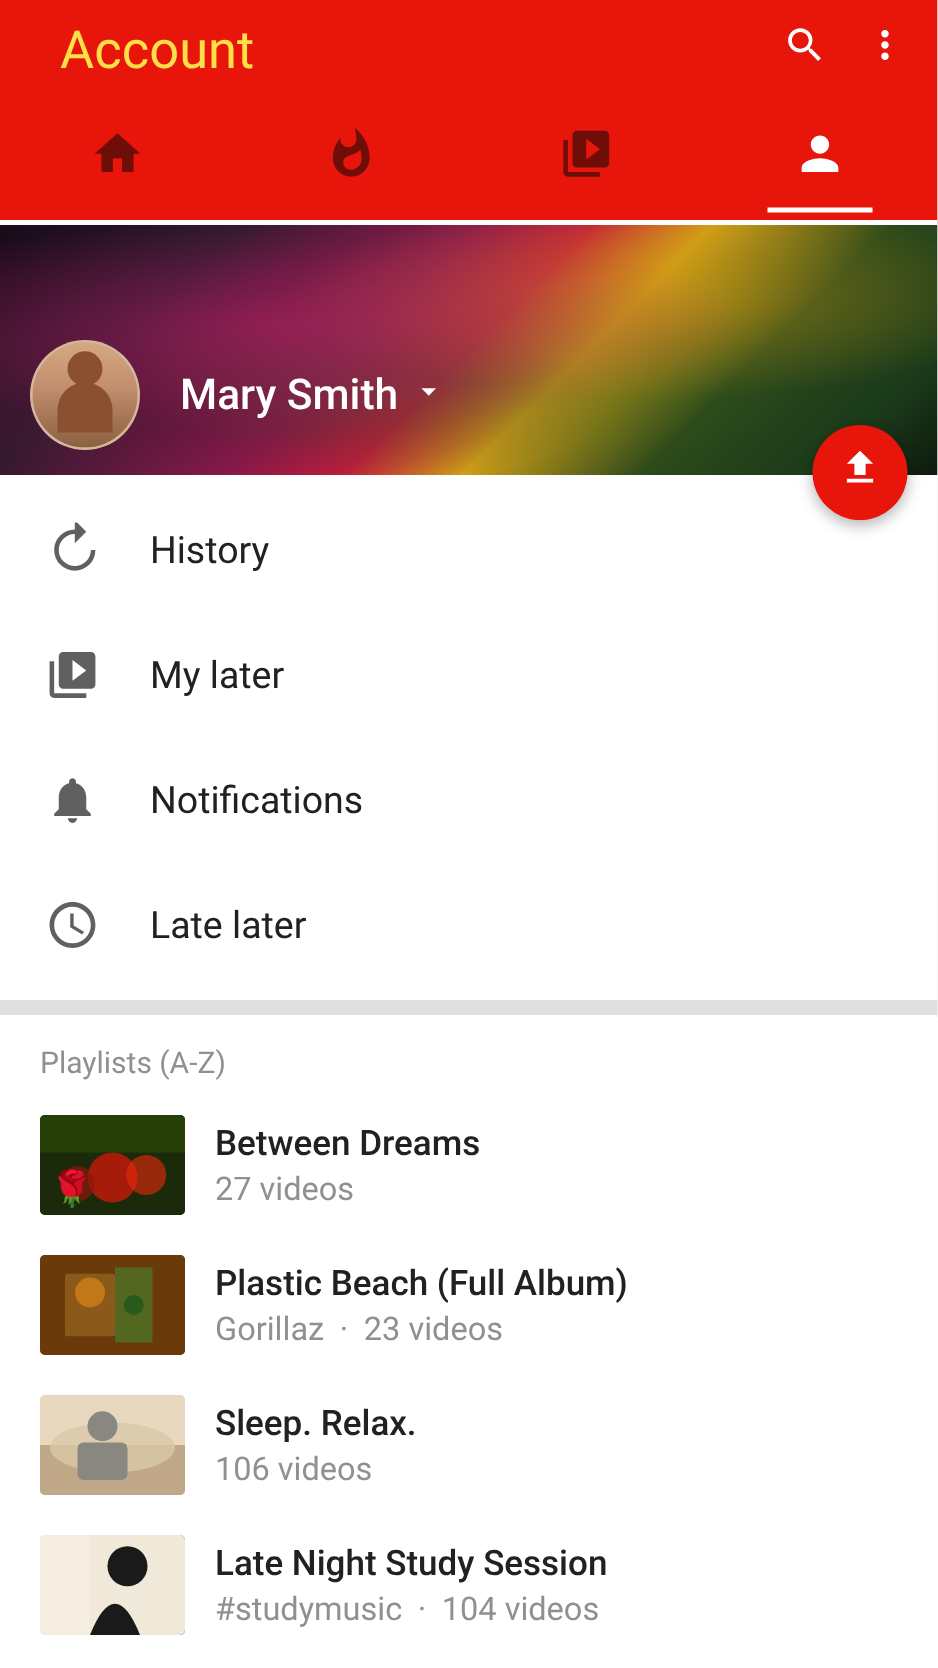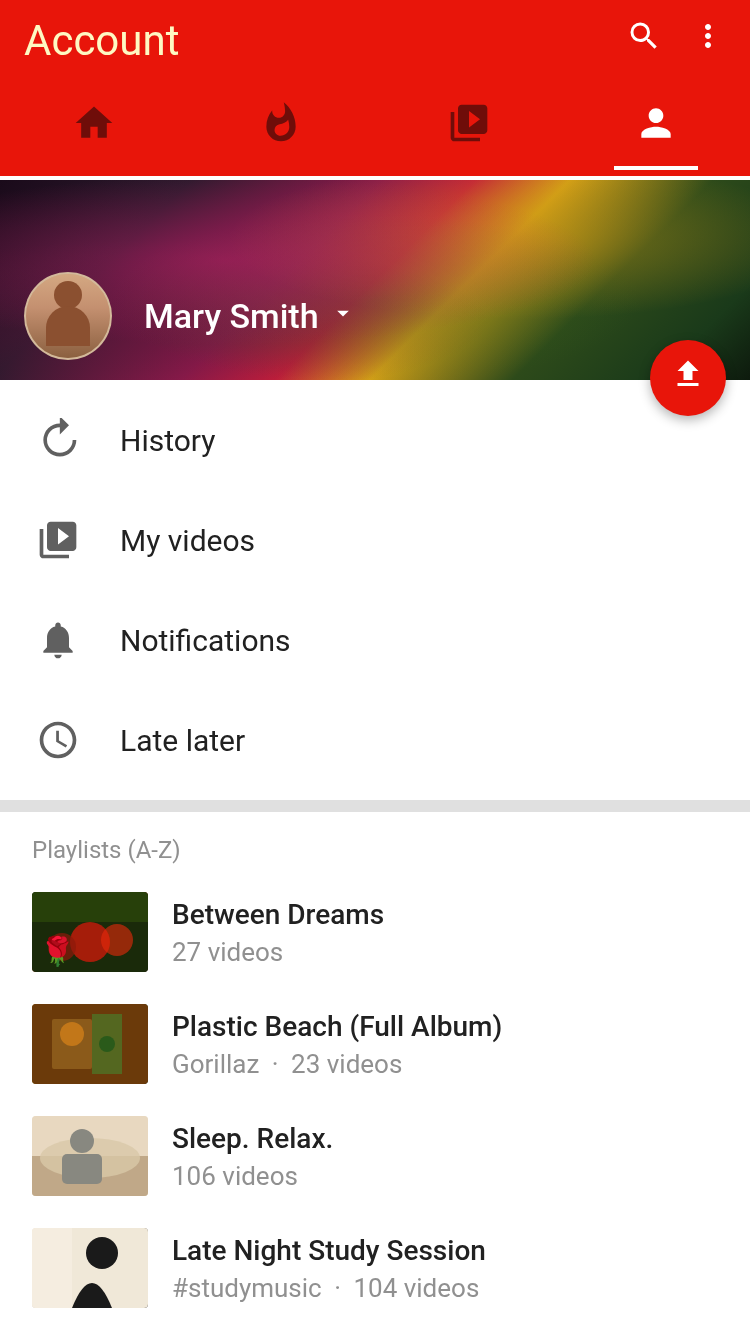--- a/index.html
+++ b/index.html
@@ -15,23 +15,24 @@
     
     .header {
       background: #e8150a;
       padding: 0 24px;
       height: 80px;
       display: flex;
       align-items: center;
       justify-content: space-between;
     }
     .header-title {
-      color: #fef9c3;
+      color: #fde047;
       font-size: 42px;
       font-weight: 400;
+      margin-left: 24px;
     }
     .header-icons {
       display: flex;
       align-items: center;
       gap: 28px;
     }
     .header-icon {
       color: white;
       font-size: 36px;
       cursor: pointer;
@@ -373,21 +374,21 @@
     </div>
     <span class="menu-item-label">History</span>
   </div>
 
   <div class="menu-item">
     <div class="menu-item-icon">
       <svg viewBox="0 0 24 24">
         <path d="M4 6H2v14c0 1.1.9 2 2 2h14v-2H4V6zm16-4H8c-1.1 0-2 .9-2 2v12c0 1.1.9 2 2 2h12c1.1 0 2-.9 2-2V4c0-1.1-.9-2-2-2zm-8 12.5v-9l6 4.5-6 4.5z"></path>
       </svg>
     </div>
-    <span class="menu-item-label">My videos</span>
+    <span class="menu-item-label">My later</span>
   </div>
 
   <div class="menu-item">
     <div class="menu-item-icon">
       <svg viewBox="0 0 24 24">
         <path d="M12 22c1.1 0 2-.9 2-2h-4c0 1.1.9 2 2 2zm6-6v-5c0-3.07-1.64-5.64-4.5-6.32V4c0-.83-.67-1.5-1.5-1.5s-1.5.67-1.5 1.5v.68C7.63 5.36 6 7.92 6 11v5l-2 2v1h16v-1l-2-2z"></path>
       </svg>
     </div>
     <span class="menu-item-label">Notifications</span>
   </div>

